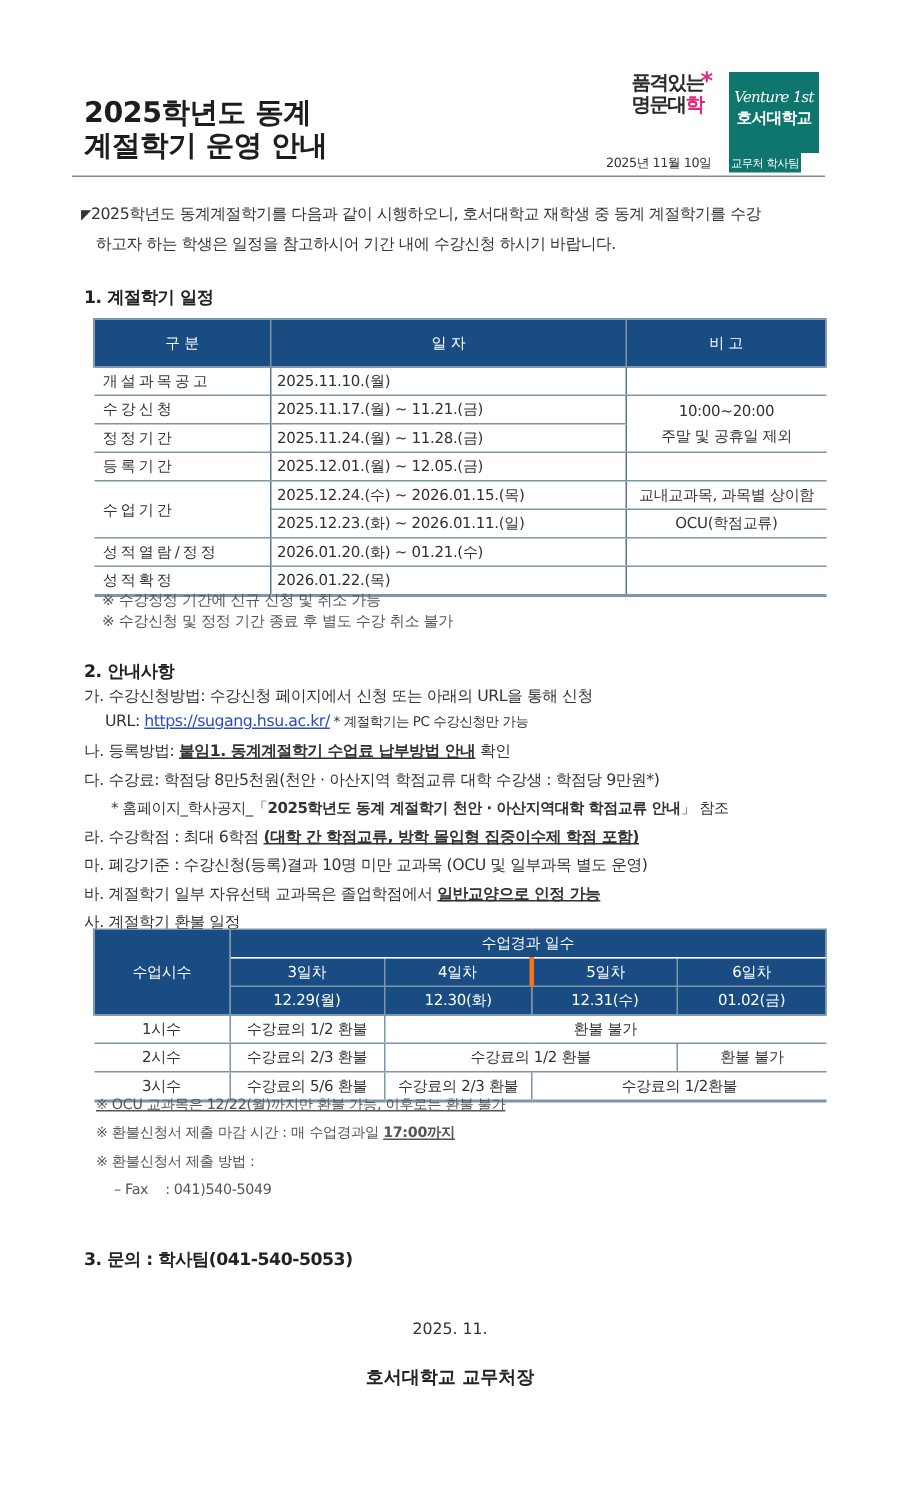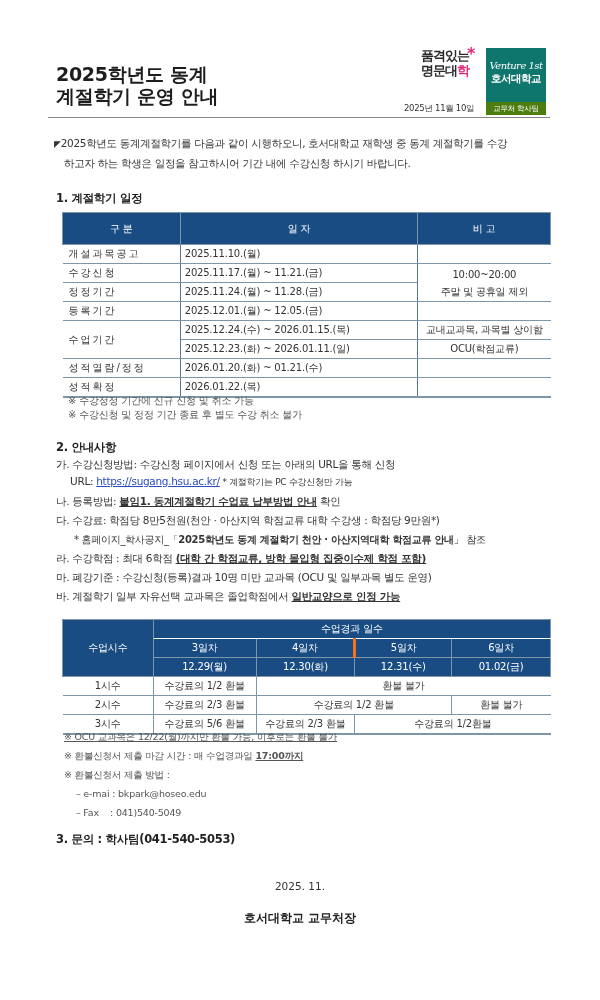--- a/index.html
+++ b/index.html
@@ -7,21 +7,21 @@
   body { position: relative; font-family: "DejaVu Sans", "Liberation Sans", sans-serif; color: #222; }
   .abs { position: absolute; }
   .title { left: 56px; font-size: 19px; font-weight: bold; color: #1d1d1d; letter-spacing: -0.3px; }
   .hr { left: 48px; width: 502px; height: 1px; background: #888; top: 117px; }
   .slogan { left: 410px; top: 48px; width: 70px; text-align: center; line-height: 15px; font-size: 13px; font-weight: bold; color: #2a2a2a; letter-spacing: -1px; }
   .slogan .pink { color: #e0287a; }
   .date-top { left: 404px; top: 103px; font-size: 8.5px; color: #333; letter-spacing: -0.3px; }
   .badge { left: 486px; top: 48px; width: 60px; height: 54px; background: #0f766e; color: #fff; text-align: center; }
   .badge .v { font-size: 10px; font-style: italic; margin-top: 12px; letter-spacing: -0.5px; font-family: "DejaVu Serif", serif; }
   .badge .k { font-size: 10.5px; font-weight: bold; letter-spacing: -0.5px; margin-top: 1px; }
-  .badge-sub { left: 486px; top: 102px; width: 60px; height: 13px; background: #4d7c0f; color: #fff; font-size: 7.5px; text-align: center; line-height: 13px; letter-spacing: -0.3px; }
+  .badge-sub { left: 486px; top: 102px; width: 48px; height: 13px; background: #0f766e; color: #fff; font-size: 7.5px; text-align: center; line-height: 13px; letter-spacing: -0.3px; }
   .body-text { font-size: 10.5px; color: #333; letter-spacing: -0.3px; line-height: 19px; }
   .h2 { font-size: 11.5px; font-weight: bold; color: #222; letter-spacing: -0.3px; }
   table { border-collapse: collapse; position: absolute; font-size: 10px; color: #333; letter-spacing: -0.2px; }
   th { background: #184c82; color: #fff; font-weight: normal; }
   td, th { border: 1px solid #7d96a8; }
   td { border-left: none; border-right: none; }
   .t1 td { height: 19px; padding: 0 4px; }
   .t1 th { height: 32px; }
   .t1 td.lab { border-right: 1px solid #5d7588; text-align: justify; text-align-last: justify; padding: 0 6px 0 6px; letter-spacing: 2px; }
   .t1 td.rem { border-left: 1px solid #5d7588; text-align: center; }
@@ -139,20 +139,21 @@
   <div style="padding-left:18px; font-size:10px;">
     <span>* 홈페이지_학사공지_「</span><span class="b">2025학년도 동계 계절학기 천안 · 아산지역대학 학점교류 안내</span><span>」 참조</span>
   </div>
   <div>
     <span>라. 수강학점 : 최대 6학점 </span><span class="b u">(대학 간 학점교류, 방학 몰입형 집중이수제 학점 포함)</span>
   </div>
   <div>마. 폐강기준 : 수강신청(등록)결과 10명 미만 교과목 (OCU 및 일부과목 별도 운영)</div>
   <div>
     <span>바. 계절학기 일부 자유선택 교과목은 졸업학점에서 </span><span class="b u">일반교양으로 인정 가능</span>
   </div>
+  <div>사. 계절학기 환불 일정</div>
 </div>
 
 <table class="t2" style="left:62px; top:619px; width:489px;">
   <colgroup>
       <col style="width:91px">
       <col style="width:103px">
       <col style="width:99px">
       <col style="width:97px">
       <col style="width:99px">
     </colgroup>
@@ -190,20 +191,19 @@
     <td class="vl">수강료의 2/3 환불</td>
     <td class="vl" colspan="2">수강료의 1/2환불</td>
   </tr>
 </tbody>
   </table>
 
 <div class="abs note" style="left:64px; top:727px; line-height:19px; font-size:9.5px;">
   <div class="u">※ OCU 교과목은 12/22(월)까지만 환불 가능, 이후로는 환불 불가</div>
   <div><span>※ 환불신청서 제출 마감 시간 : 매 수업경과일 </span><span class="b u">17:00까지</span></div>
   <div>※ 환불신청서 제출 방법 :</div>
-  <div style="padding-left:12px;">– e-mai : bkpark@hoseo.edu</div>
   <div style="padding-left:12px; white-space:pre;">– Fax    : 041)540-5049</div>
 </div>
 
 <div class="abs h2" style="left:56px; top:832px;">3. 문의 : 학사팀(041-540-5053)</div>
 
 <div class="abs footer" style="top:880px; font-size:10.5px; color:#333;">2025. 11.</div>
 <div class="abs footer" style="top:910px; font-size:12px; font-weight:bold; color:#222;">호서대학교 교무처장</div>
 
 </body></html>

